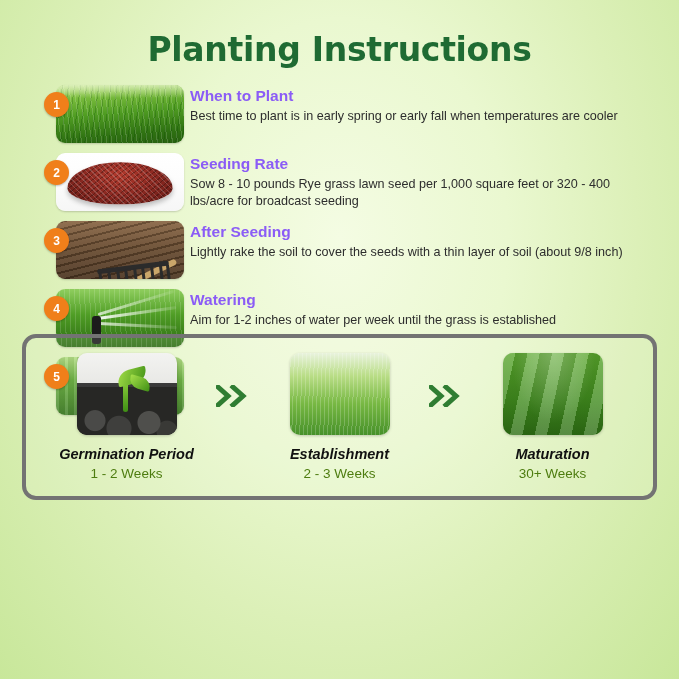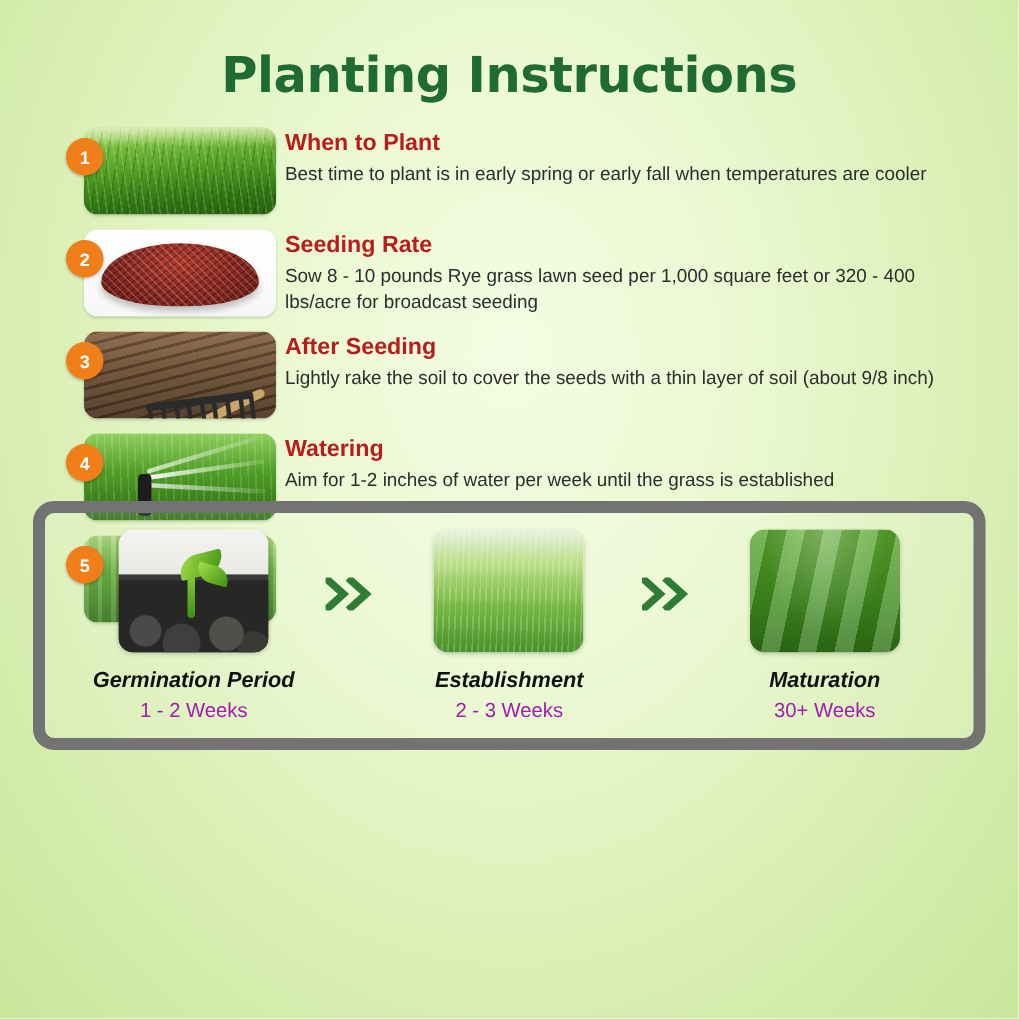--- a/index.html
+++ b/index.html
@@ -72,36 +72,36 @@
     z-index: 4;
     box-shadow: 0 1px 2px rgba(0,0,0,0.25);
   }
   .step-text {
     flex: 1 1 auto;
     padding-top: 2px;
   }
   .step-title {
     font-size: 15.5px;
     font-weight: bold;
-    color: #b91c1c;
+    color: #8b5cf6;
     margin-bottom: 3px;
   }
   .step-desc {
     font-size: 12.6px;
     color: #2d2d2d;
     line-height: 1.34;
   }
   
   .timeline {
     position: absolute;
     left: 22px;
     right: 22px;
     bottom: 14px;
     height: 166px;
-    border: 8px solid #737373;
+    border: 4px solid #737373;
     border-radius: 14px;
     background: rgba(255,255,255,0.12);
     box-sizing: border-box;
     display: flex;
     align-items: center;
     padding: 0 14px;
   }
   .tl-item {
     flex: 1 1 0;
     display: flex;
@@ -118,21 +118,21 @@
   }
   .tl-label {
     font-size: 14.5px;
     font-style: italic;
     font-weight: bold;
     color: #111;
     margin-top: 11px;
   }
   .tl-sub {
     font-size: 13.5px;
-    color: #a21caf;
+    color: #4d7c0f;
     margin-top: 4px;
   }
   .tl-arrow {
     flex: 0 0 40px;
     display: flex;
     align-items: center;
     justify-content: center;
     margin-bottom: 42px;
     color: #2f7d32;
   }

